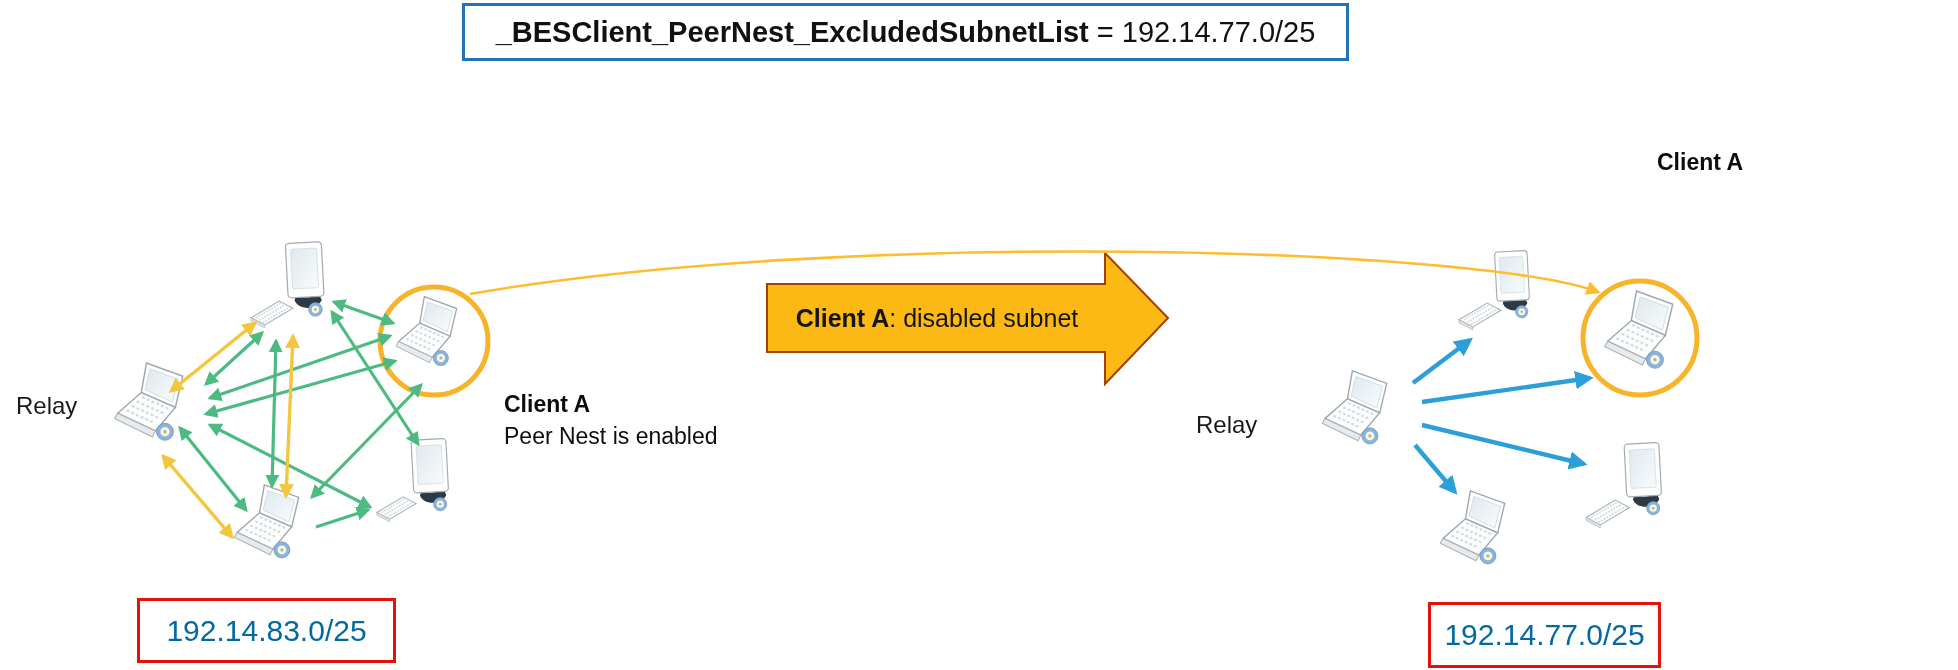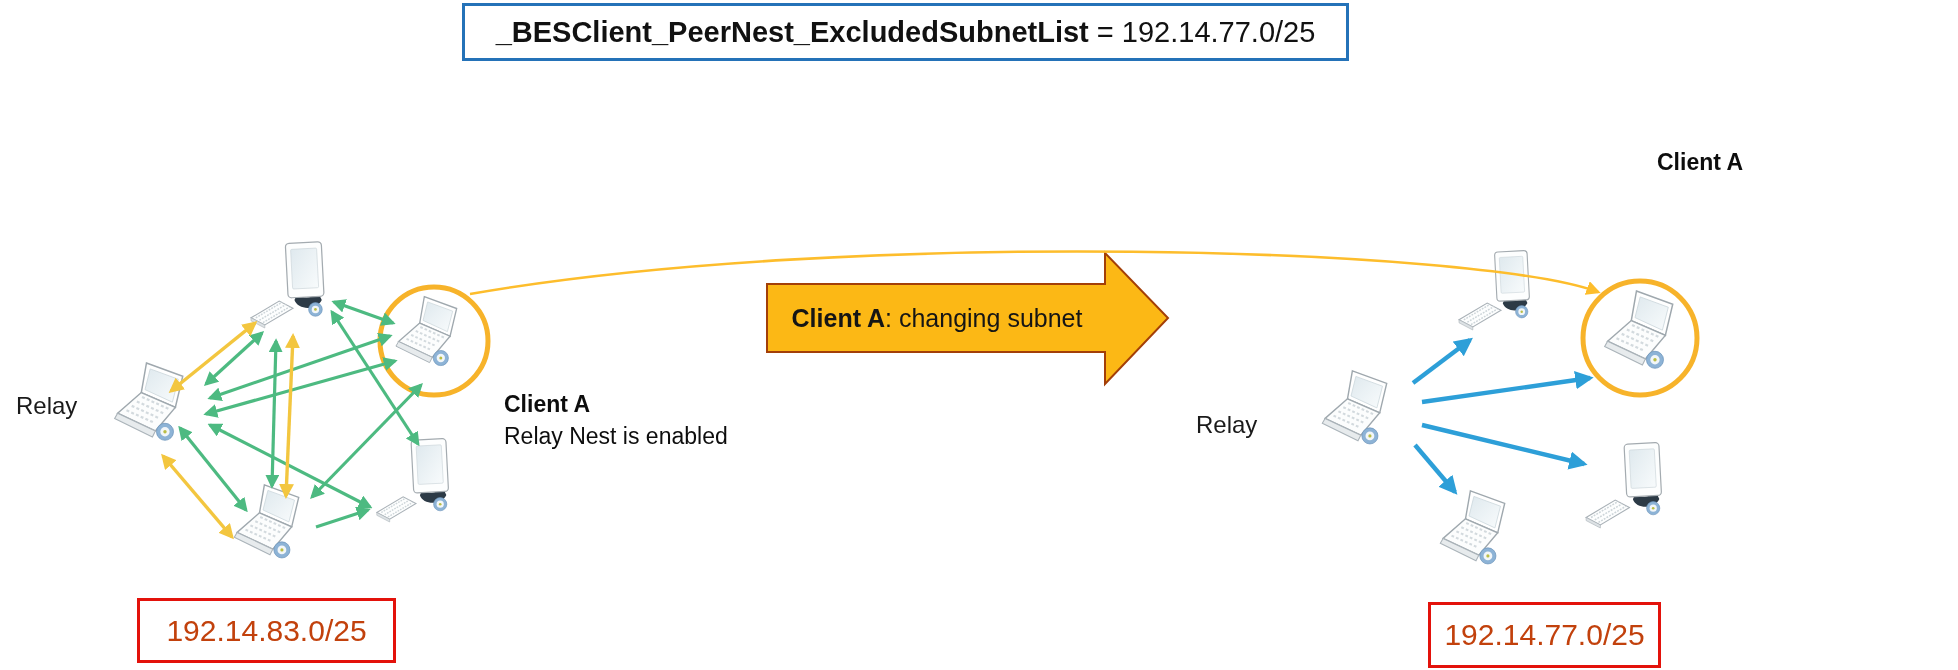--- a/index.html
+++ b/index.html
@@ -16,21 +16,21 @@
   .relay-label{font-size:24px;color:#1a1a1a;}
   .relay-left{left:16px;top:392px;}
   .relay-right{left:1196px;top:411px;}
 
   .client-note{font-size:23px;line-height:32px;color:#0d0d0d;}
   .client-note .bold{font-weight:bold;}
   .client-left{left:504px;top:388px;width:260px;}
   .client-right{left:1657px;top:146px;width:292px;}
 
   .subnet-box{border:3px solid #e3120b;background:#fff;display:flex;
-              align-items:center;justify-content:center;font-size:30px;color:#c2410c;}
+              align-items:center;justify-content:center;font-size:30px;color:#0369a1;}
   .subnet-left{left:137px;top:598px;width:253px;height:59px;}
   .subnet-right{left:1428px;top:602px;width:227px;height:60px;}
 
   .arrow-label{left:779px;top:287px;width:316px;height:62px;display:flex;
                align-items:center;justify-content:center;font-size:25px;
                color:#151515;white-space:pre;}
   .arrow-label .bold{font-weight:bold;}
 
   
   .g-line{stroke:#4dba81;stroke-width:3.2;fill:none;}
@@ -169,25 +169,25 @@
 </svg>
 
 <div class="txt banner">
   <span class="bold">_BESClient_PeerNest_ExcludedSubnetList</span><span> = </span><span>192.14.77.0/25</span>
 </div>
 
 <div class="txt relay-label relay-left">Relay</div>
 
 <div class="txt client-note client-left">
   <div class="bold">Client A</div>
-  <div>Relay Nest is enabled</div>
+  <div>Peer Nest is enabled</div>
 </div>
 
 <div class="txt arrow-label">
-  <span class="bold">Client A</span><span>: changing subnet</span>
+  <span class="bold">Client A</span><span>: disabled subnet</span>
 </div>
 
 <div class="txt relay-label relay-right">Relay</div>
 
 <div class="txt client-note client-right">
   <div class="bold">Client A</div>
 </div>
 
 <div class="txt subnet-box subnet-left">
   <span>192.14.83.0/25</span>

